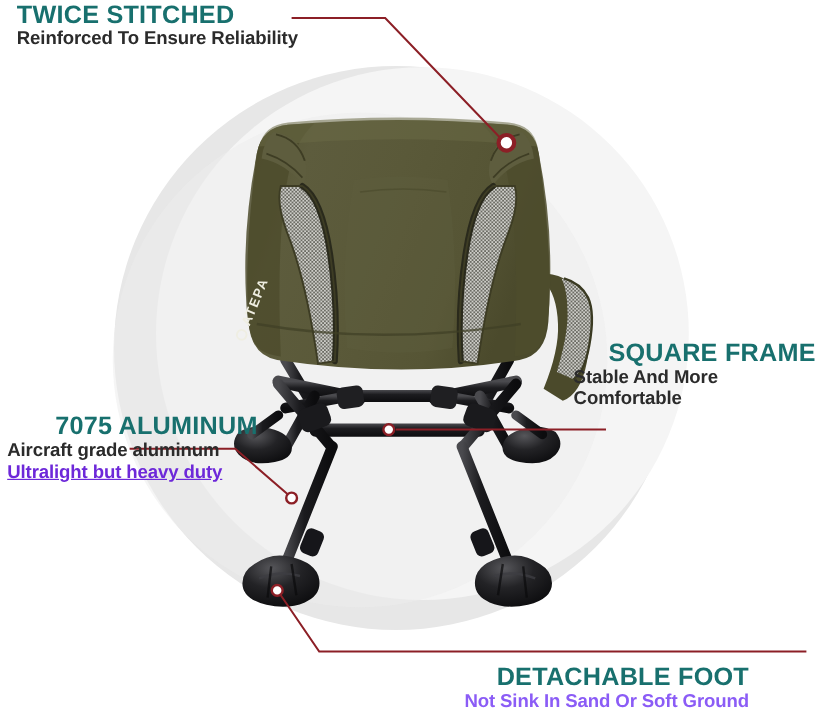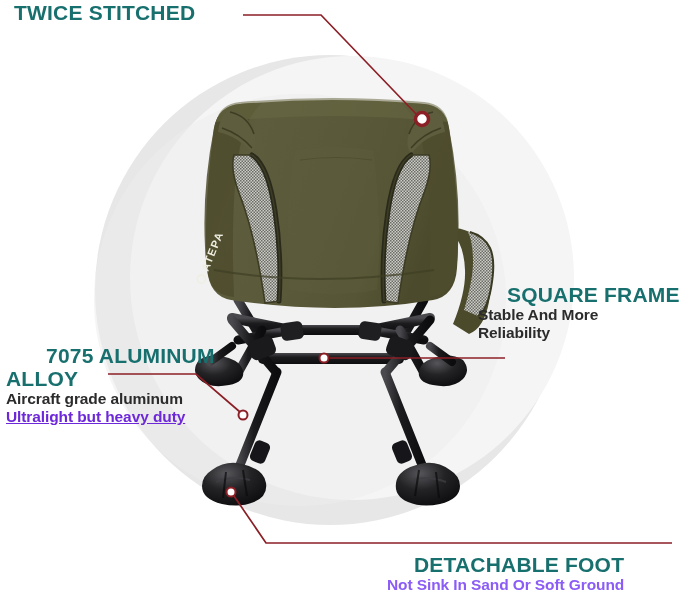--- a/index.html
+++ b/index.html
@@ -207,31 +207,31 @@
     <g>
       <circle cx="422" cy="119" r="6.5" fill="#ffffff" stroke="#8c1f26" stroke-width="3.5"></circle>
       <circle cx="324" cy="358" r="4.5" fill="#ffffff" stroke="#8c1f26" stroke-width="2"></circle>
       <circle cx="243" cy="415" r="4.5" fill="#ffffff" stroke="#8c1f26" stroke-width="2"></circle>
       <circle cx="231" cy="492" r="4.5" fill="#ffffff" stroke="#8c1f26" stroke-width="2"></circle>
     </g>
   </svg>
 
   <div class="callout" id="co-stitch">
     <div class="c-title" style="color: rgb(24, 112, 110);">TWICE STITCHED</div>
+    <div class="c-sub" style="color: rgb(43, 43, 43);">Reinforced To Ensure Reliability</div>
   </div>
 
   <div class="callout" id="co-frame">
     <div class="c-title" style="color: rgb(24, 112, 110); margin-left: 29px;">SQUARE FRAME</div>
     <div class="c-sub" style="color: rgb(43, 43, 43);">Stable And More</div>
-    <div class="c-sub" style="color: rgb(43, 43, 43);">Reliability</div>
+    <div class="c-sub" style="color: rgb(43, 43, 43);">Comfortable</div>
   </div>
 
   <div class="callout" id="co-alloy">
     <div class="c-title" style="color: rgb(24, 112, 110); margin-left: 40px;">7075 ALUMINUM</div>
-    <div class="c-title" style="color: rgb(24, 112, 110);">ALLOY</div>
     <div class="c-sub" style="color: rgb(43, 43, 43);">Aircraft grade aluminum</div>
     <div class="c-sub" style="color: #6d28d9; text-decoration: underline;">Ultralight but heavy duty</div>
   </div>
 
   <div class="callout" id="co-foot">
     <div class="c-title" style="color: rgb(24, 112, 110); text-align: right;">DETACHABLE FOOT</div>
     <div class="c-sub" style="color: #8b5cf6;">Not Sink In Sand Or Soft Ground</div>
   </div>
 
 </div>

